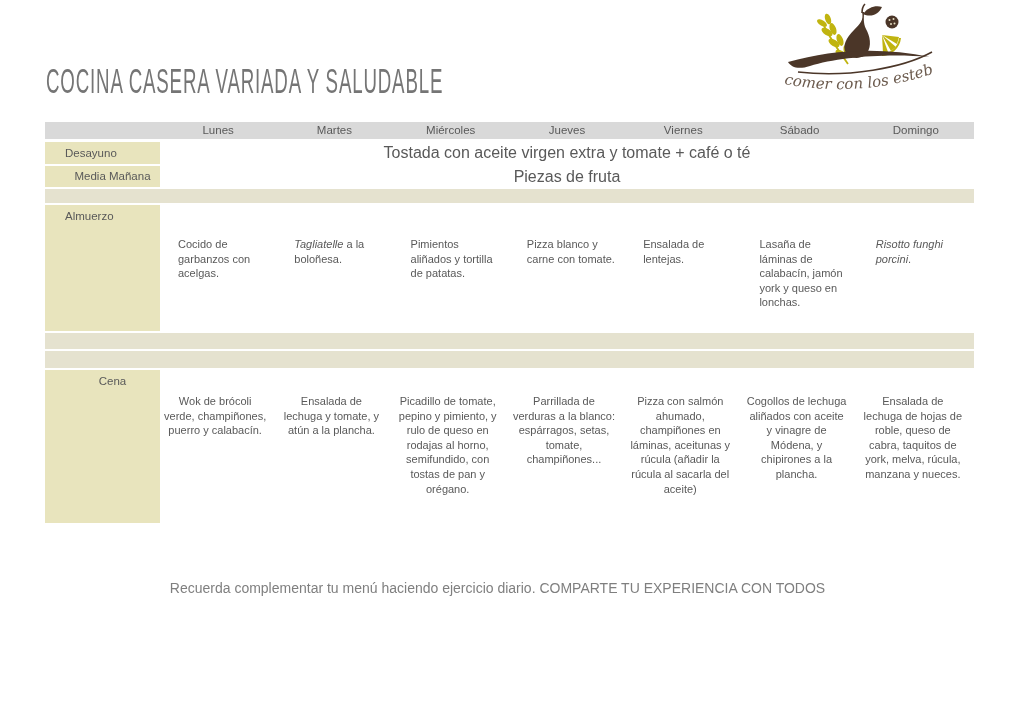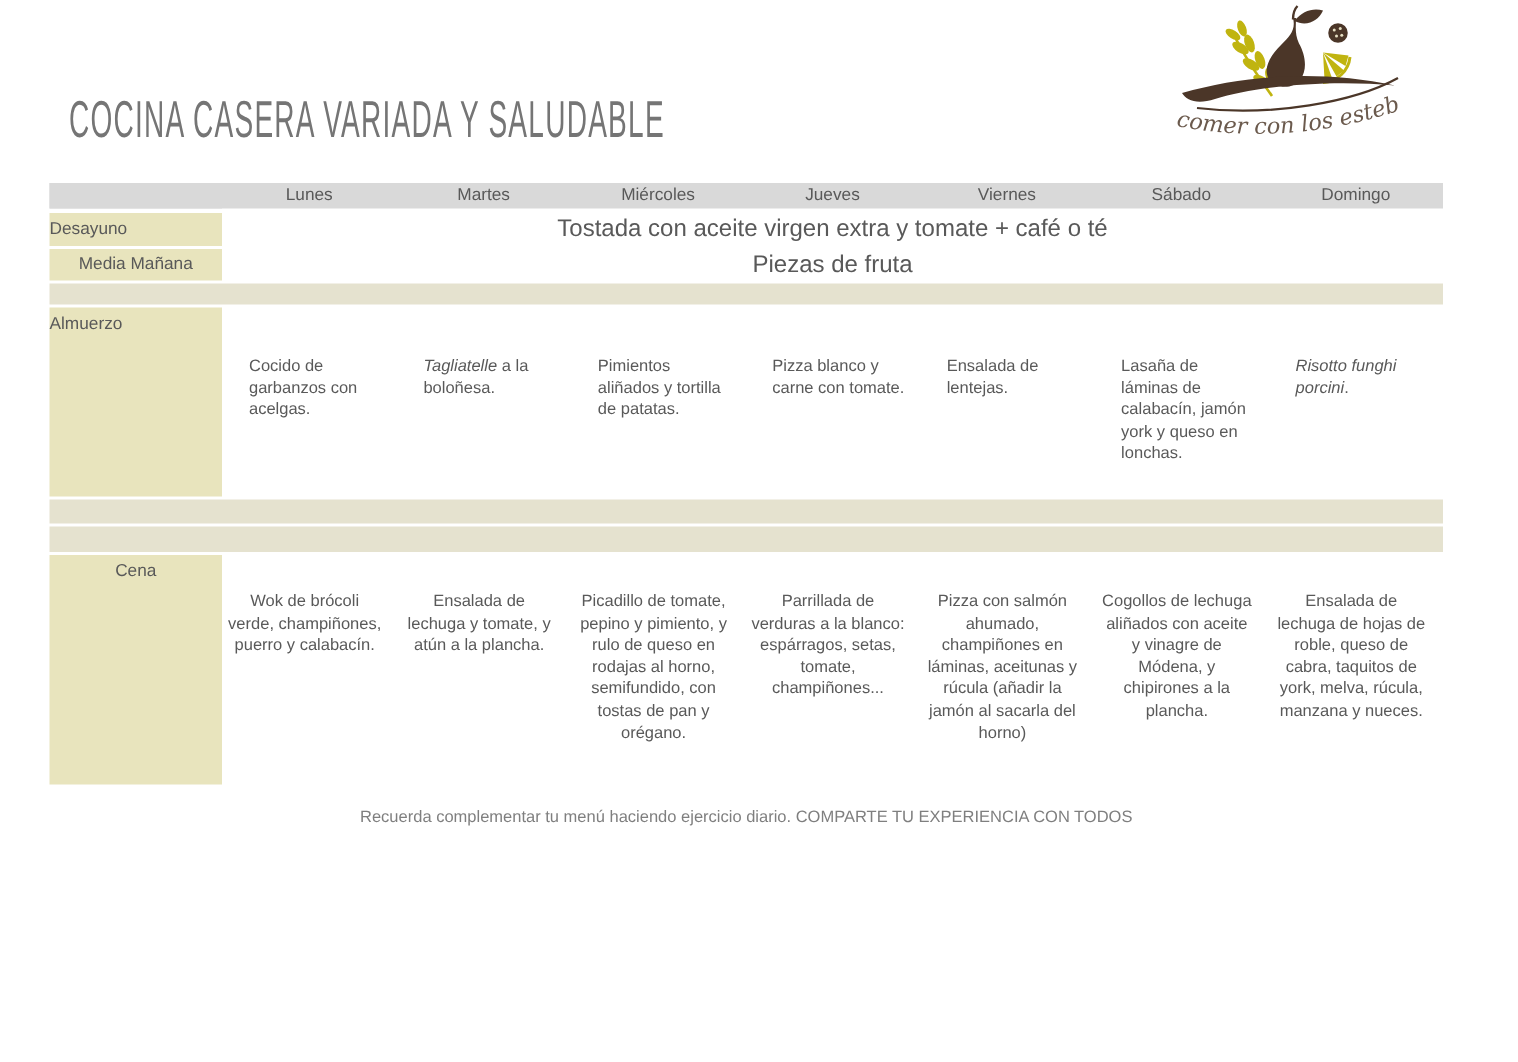--- a/index.html
+++ b/index.html
@@ -13,25 +13,25 @@
   .title{
     position:absolute;left:46px;top:61px;margin:0;
     font-size:34px;font-weight:400;color:#757575;
     letter-spacing:1.5px;white-space:nowrap;
     transform:scale(0.55,1.02);transform-origin:0 0;
     font-family:"Liberation Sans",sans-serif;
   }
   
   .logo{position:absolute;left:778px;top:2px;width:162px;height:102px;}
   
-  .menu-table{position:absolute;left:33px;top:122px;width:929px;}
+  .menu-table{position:absolute;left:45px;top:122px;width:929px;}
   .row{display:flex;}
   .label{
     width:115px;flex:0 0 115px;background:#e8e4bd;color:#595959;
-    font-size:11.5px;padding-left:0;box-sizing:border-box;
+    font-size:11.5px;padding-left:20px;box-sizing:border-box;
   }
   .day,.cell{flex:1 1 0;min-width:0;box-sizing:border-box;}
   .row.header{height:17px;margin-bottom:3px;background:#d9d9d9;}
   .row.header .label{background:#d9d9d9;}
   .day{
     text-align:center;font-size:11.5px;color:#595959;line-height:17px;
     overflow:hidden;white-space:nowrap;
   }
   .row.simple{margin-bottom:2px;}
   .row.simple .span-content{
@@ -54,22 +54,22 @@
     background:#ffffff;color:#595959;font-size:11px;line-height:14.6px;
     padding:0 10px 0 4px;
   }
   .r-almuerzo{height:126px;}
   .r-almuerzo .cell{padding-top:32px;margin-left:14px;}
   .r-cena{height:153px;text-align:center;}
   .r-cena .cell{padding-top:24px;}
   .it{font-style:italic;}
   
   .footer{
-    position:absolute;left:33px;top:539px;width:929px;
-    text-align:center;font-size:11px;color:#7f7f7f;
+    position:absolute;left:33px;top:580px;width:929px;
+    text-align:center;font-size:14px;color:#7f7f7f;
   }
 </style>
 </head>
 <body>
 
 <div class="page">
 
   <h1 class="title">COCINA CASERA VARIADA Y SALUDABLE</h1>
 
   <svg class="logo" viewBox="0 0 162 102" aria-hidden="true">
@@ -160,21 +160,21 @@
 
 
     <div class="row sep sep-c"></div>
 
     <div class="row meal r-cena">
       <div class="label">Cena</div>
       <div class="cell">Wok de brócoli verde, champiñones, puerro y calabacín.</div>
       <div class="cell">Ensalada de lechuga y tomate, y atún a la plancha.</div>
       <div class="cell">Picadillo de tomate, pepino y pimiento, y rulo de queso en rodajas al horno, semifundido, con tostas de pan y orégano.</div>
       <div class="cell">Parrillada de verduras a la blanco: espárragos, setas, tomate, champiñones...</div>
-      <div class="cell">Pizza con salmón ahumado, champiñones en láminas, aceitunas y rúcula (añadir la jamón al sacarla del horno)</div>
+      <div class="cell">Pizza con salmón ahumado, champiñones en láminas, aceitunas y rúcula (añadir la rúcula al sacarla del aceite)</div>
       <div class="cell">Cogollos de lechuga aliñados con aceite y vinagre de Módena, y chipirones a la plancha.</div>
       <div class="cell">Ensalada de lechuga de hojas de roble, queso de cabra, taquitos de york, melva, rúcula, manzana y nueces.</div>
     </div>
 
   </div>
 
   <div class="footer">Recuerda complementar tu menú haciendo ejercicio diario. COMPARTE TU EXPERIENCIA CON TODOS</div>
 
 </div>
 

